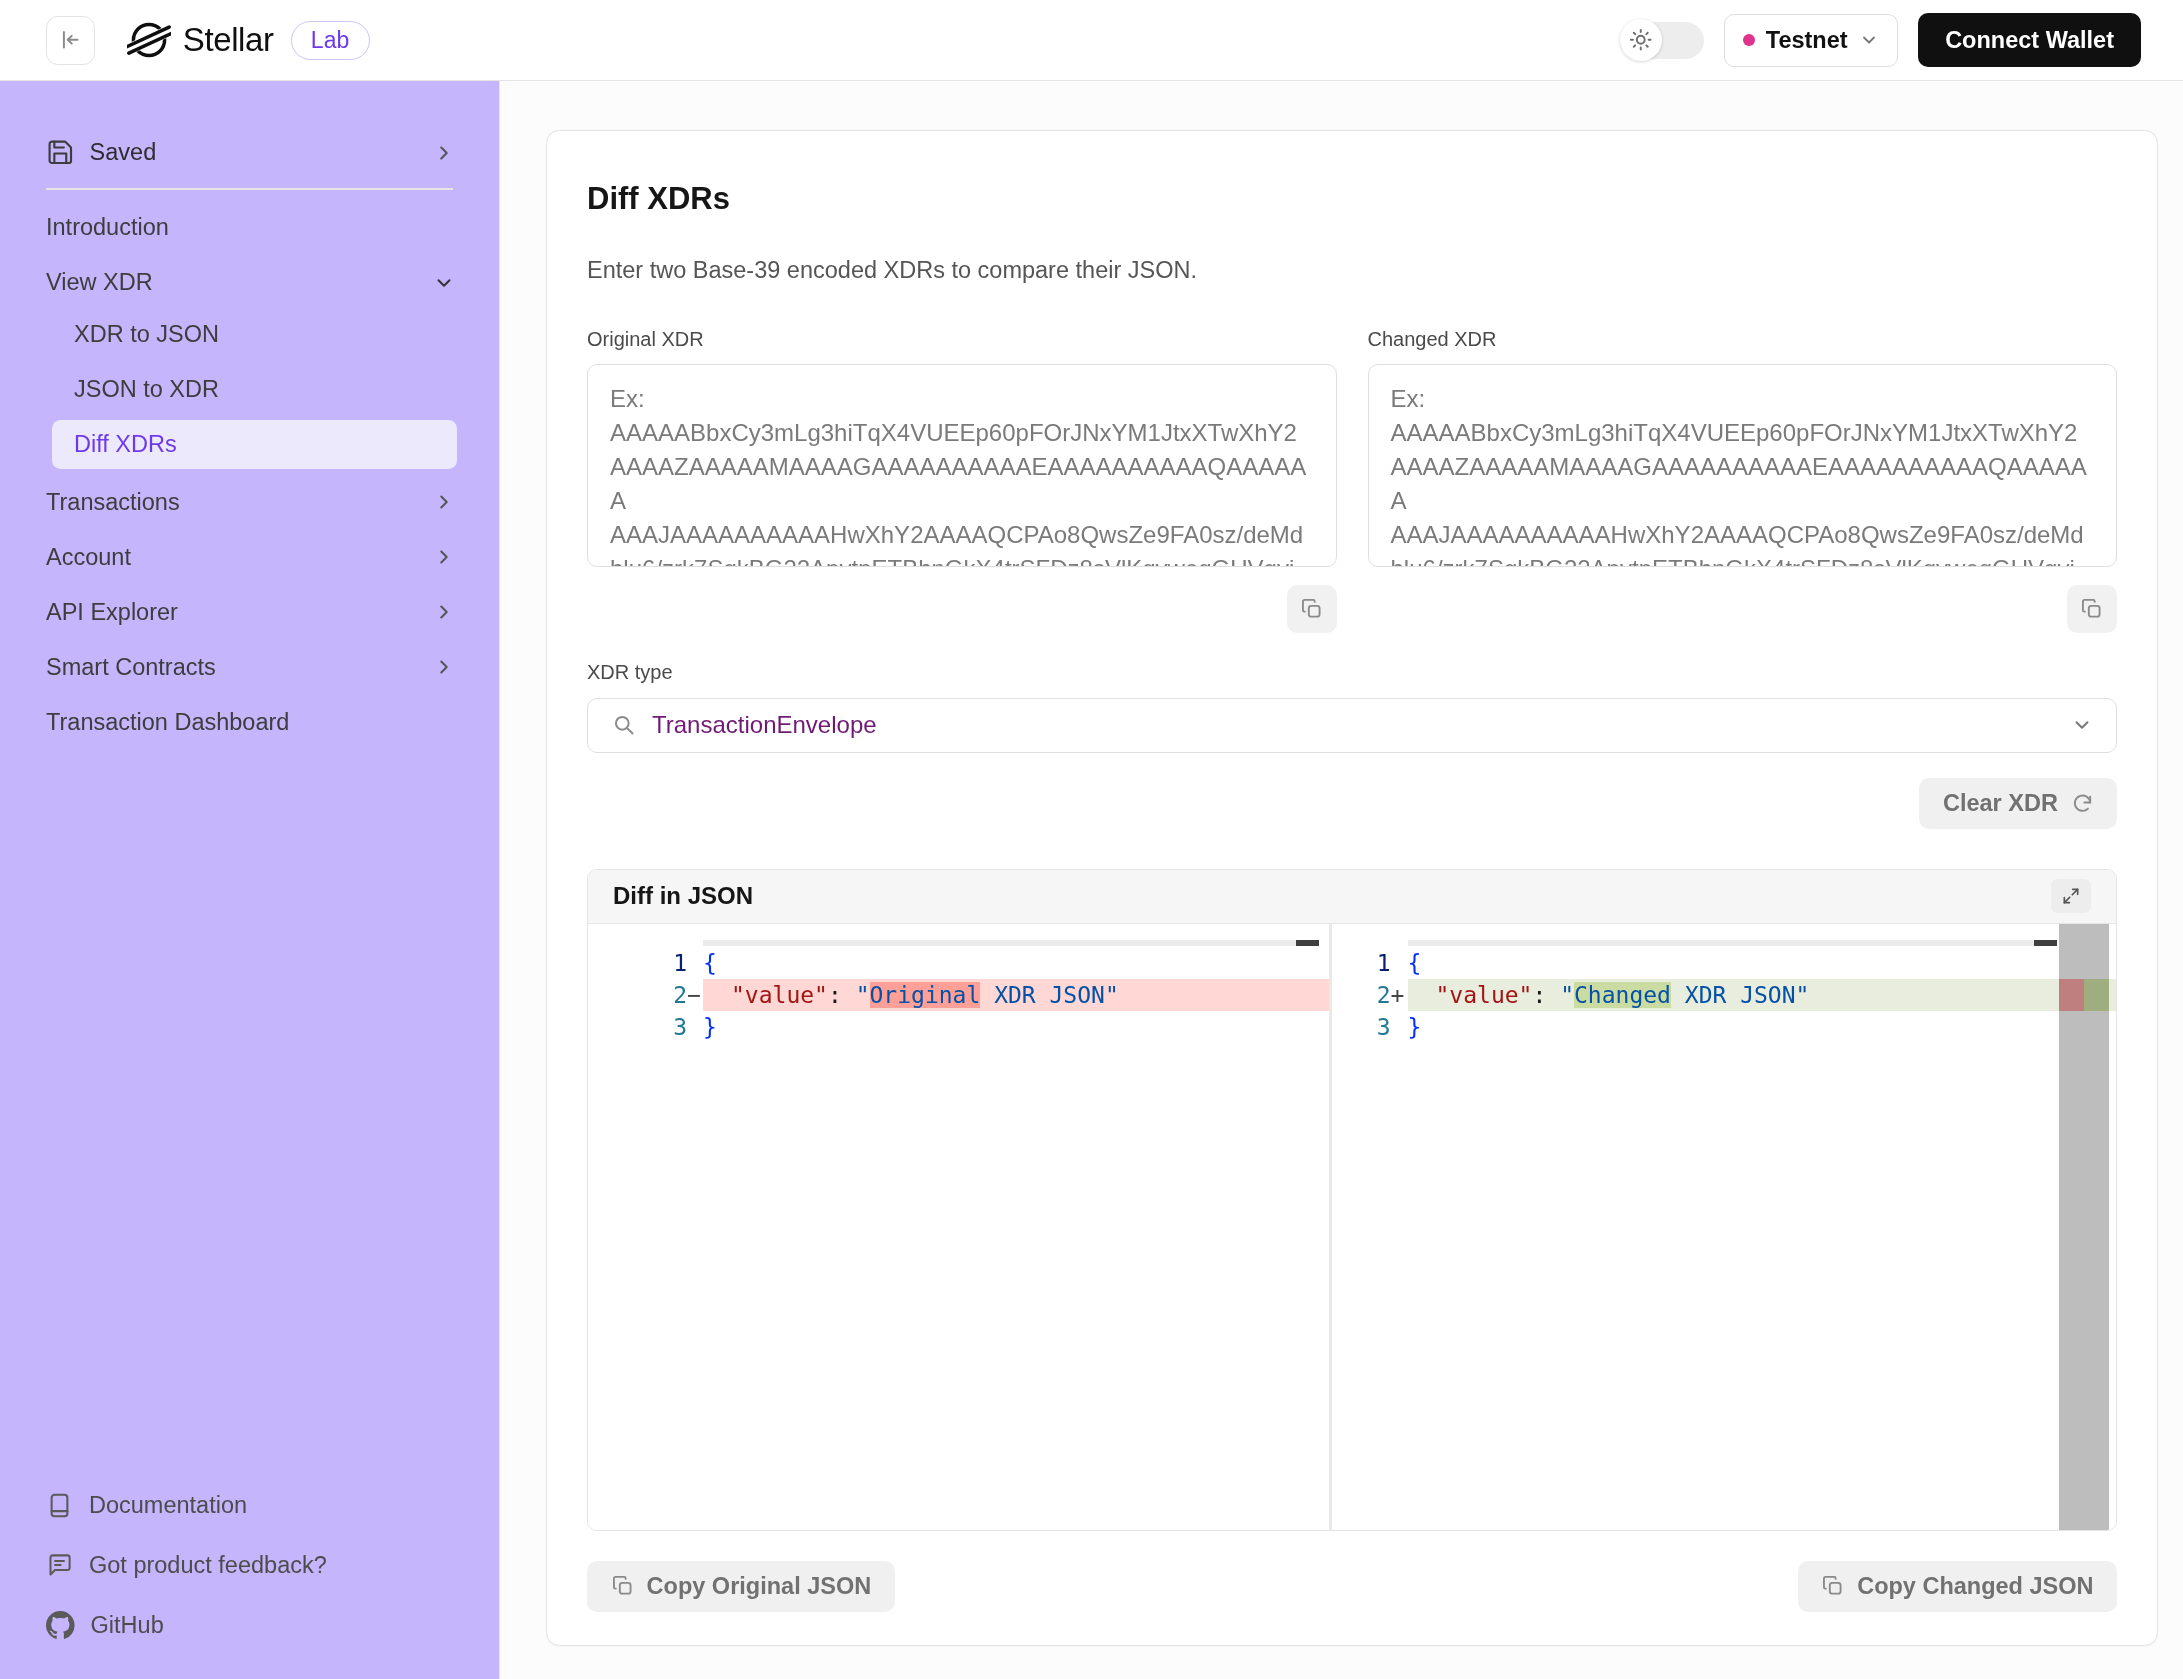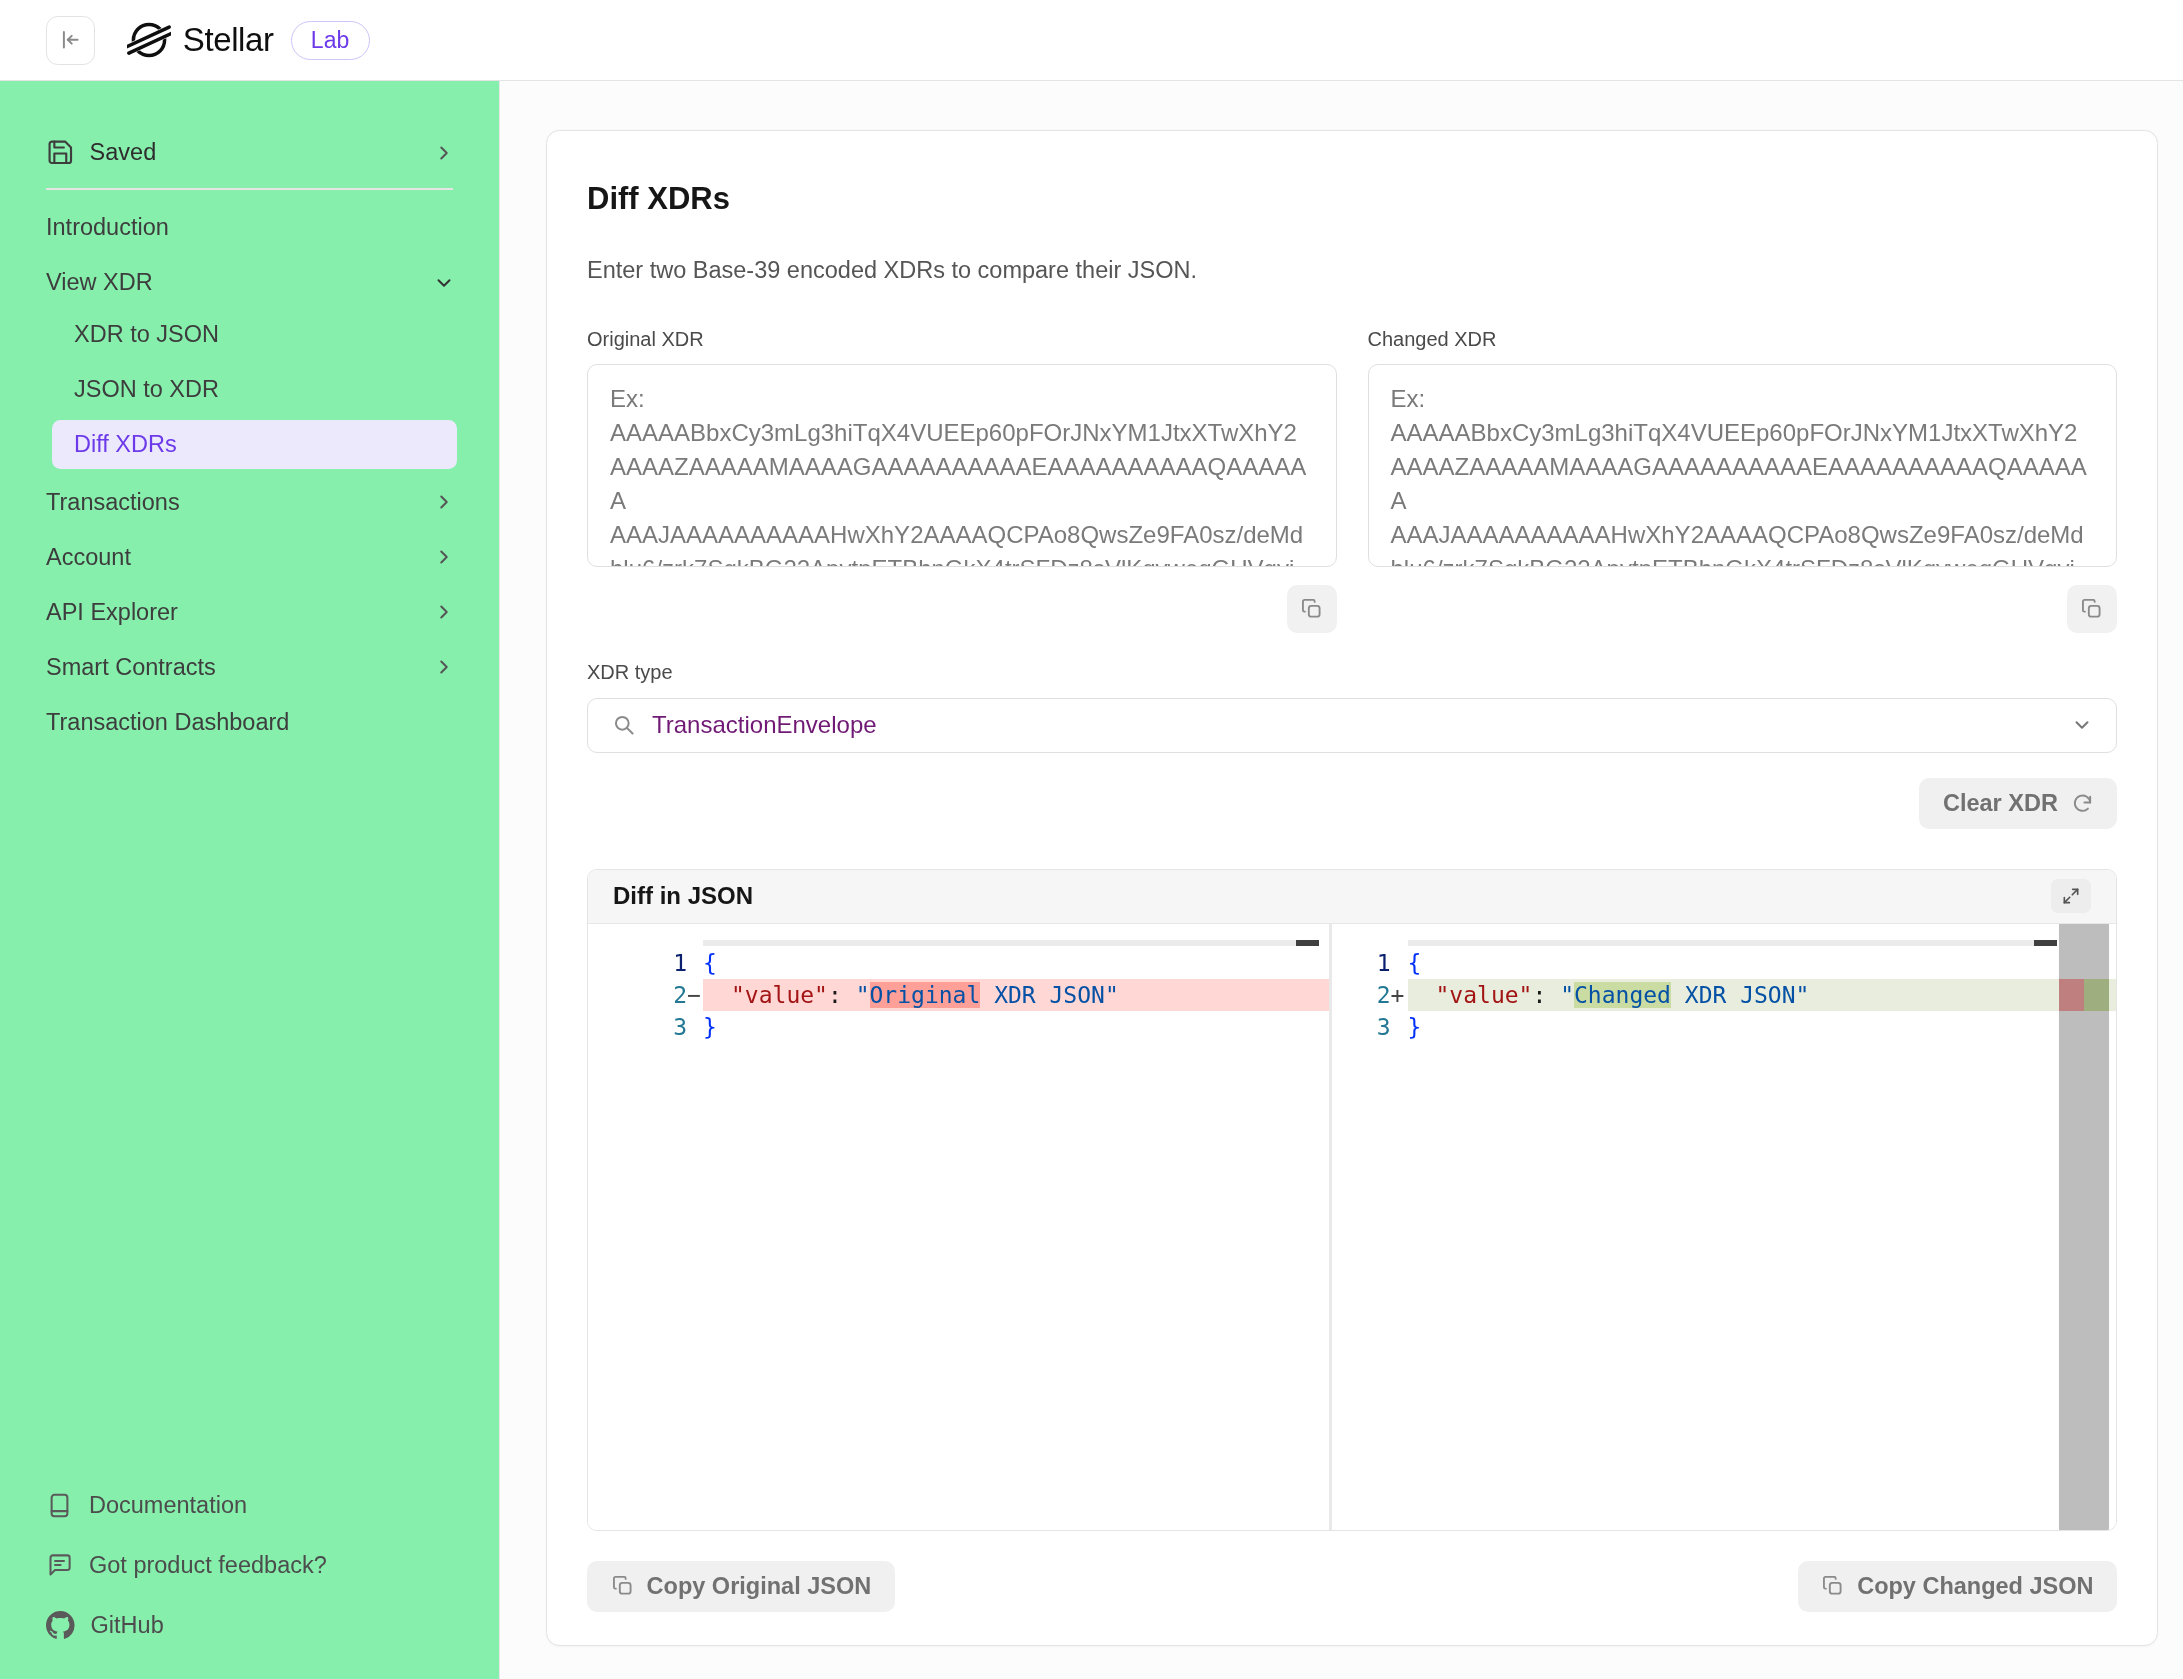--- a/index.html
+++ b/index.html
@@ -14,21 +14,21 @@
   .lab-badge { margin-left:17px; height:39px; padding:0 19.3px; border:1.7px solid #cfc3f8; border-radius:20px; color:#6D3AEA; font-size:23px; display:flex; align-items:center; }
   .header-right { margin-left:auto; display:flex; align-items:center; gap:20px; }
   .theme-toggle { width:84px; height:37px; border-radius:18.5px; background:#ededed; position:relative; cursor:pointer; }
   .theme-knob { position:absolute; left:0px; top:-2.5px; width:42px; height:42px; border-radius:50%; background:#fff; box-shadow:0 0.8px 3.4px rgba(0,0,0,.18); display:flex; align-items:center; justify-content:center; }
   .network-select { height:53px; background:#fff; border:1.7px solid #dedede; border-radius:10px; display:flex; align-items:center; padding:0 18.5px; gap:11px; cursor:pointer; }
   .network-dot { width:11.8px; height:11.8px; border-radius:50%; }
   .network-label { font-size:23.5px; font-weight:700; color:#111; }
   .connect-wallet { height:54px; background:#101010; color:#fff; font-size:23.5px; font-weight:700; border:none; border-radius:10px; padding:0 27px; display:flex; align-items:center; cursor:pointer; }
 
   
-  .sidebar { position:absolute; top:81px; left:0; width:500px; height:1598px; background:#86efac; border-right:1.7px solid #e7e7e7; padding-top:44px; }
+  .sidebar { position:absolute; top:81px; left:0; width:500px; height:1598px; background:#c4b5fd; border-right:1.7px solid #e7e7e7; padding-top:44px; }
   .side-row { height:55px; display:flex; align-items:center; padding:0 44px 0 46px; font-size:23.5px; color:#3d3d3d; cursor:pointer; }
   .side-row .grow { flex:1; }
   .saved-row .label { margin-left:15px; color:#2d2d2d; }
   .side-divider { height:1.7px; background:#e5e5e5; margin:8.4px 46px 10px 46px; }
   .side-sub { height:49px; margin:0 42px 5.9px 52px; display:flex; align-items:center; padding-left:22px; border-radius:8.4px; font-size:23.5px; color:#3d3d3d; cursor:pointer; }
   .side-sub.active { background:#ECE9FD; color:#6D3AEA; font-weight:500; }
   .side-footer { position:absolute; bottom:23.5px; left:0; right:0; padding:0 46px;text-align:right; }
   .side-footer .frow { height:60px; display:flex; align-items:center; gap:16px; font-size:23.5px; color:#4c4c4c; cursor:pointer; }
 
   
@@ -105,20 +105,42 @@
     <span>
       <svg width="44" height="44" viewBox="0 0 48 48">
         <circle cx="24" cy="24" r="17" fill="none" stroke="#0f0f0f" stroke-width="3.8"></circle>
         <line x1="-2" y1="36" x2="50" y2="12" stroke="#ffffff" stroke-width="12"></line>
         <line x1="-1" y1="31.6" x2="46" y2="9.9" stroke="#0f0f0f" stroke-width="3.8" stroke-linecap="round"></line>
         <line x1="2" y1="38.3" x2="49" y2="16.6" stroke="#0f0f0f" stroke-width="3.8" stroke-linecap="round"></line>
       </svg>
     </span>
     <span class="brand-name">Stellar</span>
     <span class="lab-badge">Lab</span>
+  </div>
+  <div class="header-right">
+    <div class="theme-toggle">
+      <div class="theme-knob">
+        <span>
+          <svg width="23.5" height="23.5" viewBox="0 0 24 24" fill="none" stroke="#6f6f6f" stroke-width="2" stroke-linecap="round">
+              <circle cx="12" cy="12" r="4"></circle>
+              <path d="M12 2v2M12 20v2M4.9 4.9l1.4 1.4M17.7 17.7l1.4 1.4M2 12h2M20 12h2M4.9 19.1l1.4-1.4M17.7 6.3l1.4-1.4"></path>
+            </svg>
+        </span>
+      </div>
+    </div>
+    <div class="network-select">
+      <span class="network-dot" style="background:#E0338C"></span>
+      <span class="network-label">Testnet</span>
+      <span>
+        <svg width="20" height="20" viewBox="0 0 24 24" fill="none" stroke="#777" stroke-width="2.2" stroke-linecap="round" stroke-linejoin="round">
+            <path d="M6 9l6 6 6-6"></path>
+          </svg>
+      </span>
+    </div>
+    <button class="connect-wallet">Connect Wallet</button>
   </div>
 </div>
 
 <div class="sidebar">
   <div class="side-row saved-row">
     <span>
       <svg width="28.6" height="28.6" viewBox="0 0 24 24" fill="none" stroke="#3d3d3d" stroke-width="1.8" stroke-linecap="round" stroke-linejoin="round">
           <path d="M19 21H5a2 2 0 0 1-2-2V5a2 2 0 0 1 2-2h11l5 5v11a2 2 0 0 1-2 2z"></path>
           <polyline points="17 21 17 13 7 13 7 21"></polyline>
           <polyline points="7 3 7 8 15 8"></polyline>

